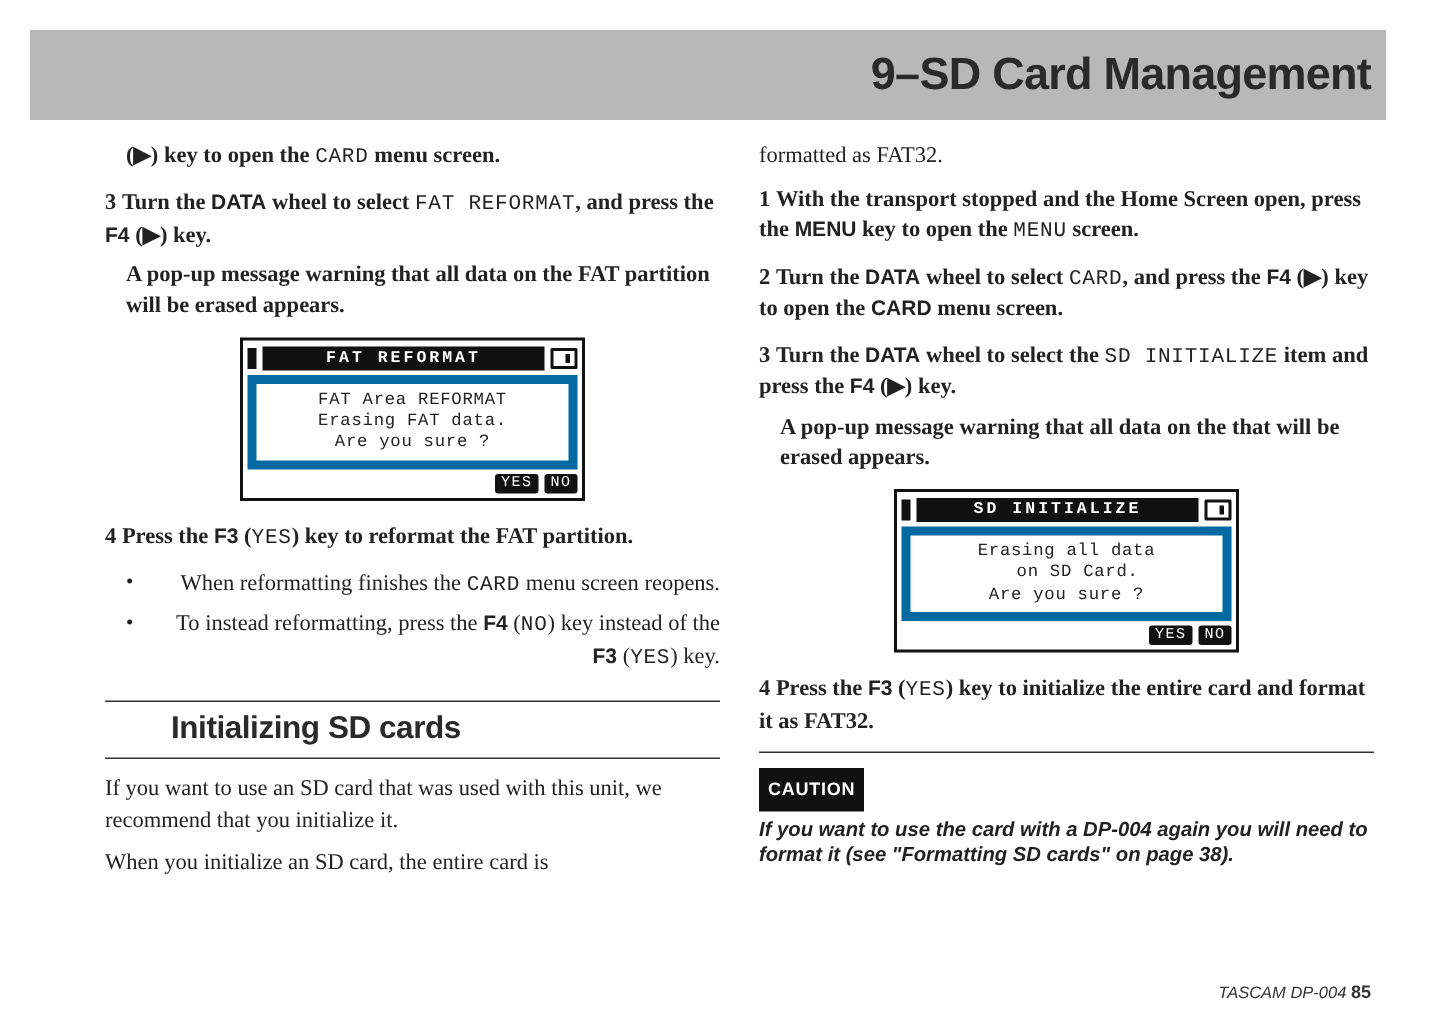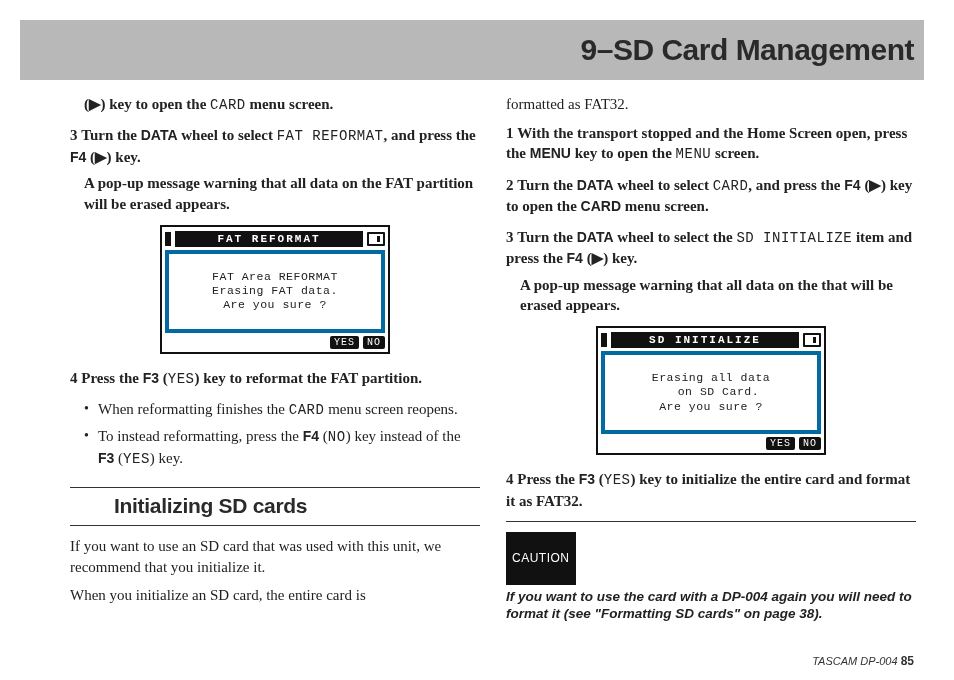--- a/index.html
+++ b/index.html
@@ -11,40 +11,40 @@
   .left-strip { width: 50px; flex-shrink: 0; }
   .columns { display: flex; gap: 26px; flex: 1; }
   .col { width: 410px; font-size: 15px; line-height: 1.38; }
   .step { margin-bottom: 10px; }
   .step-num { font-weight: 700; display: inline; }
   .step-body { display: inline; font-weight: 700; }
   .step-followup { margin-top: 6px; margin-left: 14px; font-weight: 700; }
   .mono { font-family: "Courier New", monospace; font-size: 14px; letter-spacing: 0.5px; font-weight: 400; }
   .key { font-family: Arial, Helvetica, sans-serif; font-weight: 700; font-size: 14px; }
   .indent { margin-left: 14px; }
-  .bullets { margin: 8px 0 14px 14px; }
+  .bullets { margin: 8px 0 14px 14px; text-align: right; }
   .bullets li { list-style: none; position: relative; padding-left: 14px; margin-bottom: 6px; font-weight: 400; }
   .bullets li::before { content: "•"; position: absolute; left: 0; top: 0; font-size: 14px; }
   .section-rule { border-top: 1.5px solid #333; border-bottom: 1.5px solid #333; padding: 4px 0; margin: 18px 0 10px 0; }
   .section-title { font-family: Arial, Helvetica, sans-serif; font-size: 21px; font-weight: 700; color: #2a2a2a; letter-spacing: -0.3px; margin-left: 44px; }
   .para { margin-bottom: 8px; font-weight: 400; }
-  .caution-tag { display: inline-block; background: #111; color: #fff; font-family: Arial, Helvetica, sans-serif; font-size: 12px; font-weight: 400; padding: 18px 6px; margin-top: 10px; letter-spacing: 0.5px; }
+  .caution-tag { display: inline-block; background: #111; color: #fff; font-family: Arial, Helvetica, sans-serif; font-size: 12px; font-weight: 700; padding: 6px 6px; margin-top: 10px; letter-spacing: 0.5px; }
   .caution-rule { border-top: 1.5px solid #333; margin-top: 10px; }
   .caution-text { font-family: Arial, Helvetica, sans-serif; font-style: italic; font-weight: 700; font-size: 13.5px; line-height: 1.25; margin-top: 4px; }
   .footer { position: absolute; bottom: 12px; right: 40px; font-family: Arial, Helvetica, sans-serif; font-size: 11px; font-style: italic; color: #333; }
   .footer b { font-style: normal; font-weight: 700; font-size: 12px; }
 
   
   .lcd { width: 230px; margin: 10px auto 14px auto; border: 2px solid #111; padding: 3px; background: #fff; }
   .lcd-titlebar { display: flex; align-items: center; gap: 4px; height: 18px; }
   .lcd-tab { width: 6px; height: 14px; background: #111; }
   .lcd-title { flex: 1; background: #111; color: #fff; height: 16px; font-family: "Courier New", monospace; font-size: 11px; letter-spacing: 2px; text-align: center; padding-top: 1px; font-weight:700; }
   .lcd-icon { width: 18px; height: 14px; border: 2px solid #111; border-radius: 1px; position: relative; }
   .lcd-icon::after { content: ""; position: absolute; right: 3px; top: 2px; width: 3px; height: 6px; background: #111; }
-  .lcd-body { border: 4px solid #0369a1; margin-top: 2px; padding: 16px 6px; font-family: "Courier New", monospace; font-size: 11.5px; line-height: 1.25; letter-spacing: 0.5px; text-align: center; white-space: pre; }
+  .lcd-body { border: 6px solid #0369a1; margin-top: 2px; padding: 4px 6px; font-family: "Courier New", monospace; font-size: 11.5px; line-height: 1.25; letter-spacing: 0.5px; text-align: center; white-space: pre; }
   .lcd-buttons { display: flex; justify-content: flex-end; gap: 4px; margin-top: 3px; }
   .lcd-btn { background: #111; color: #fff; font-family: "Courier New", monospace; font-size: 10px; padding: 0 4px; border-radius: 2px; letter-spacing: 1px; height: 13px; line-height:13px; }
 </style>
 </head>
 <body>
 
 <div class="page">
   <div class="header">
     <div class="header-title">9–SD Card Management</div>
   </div>

